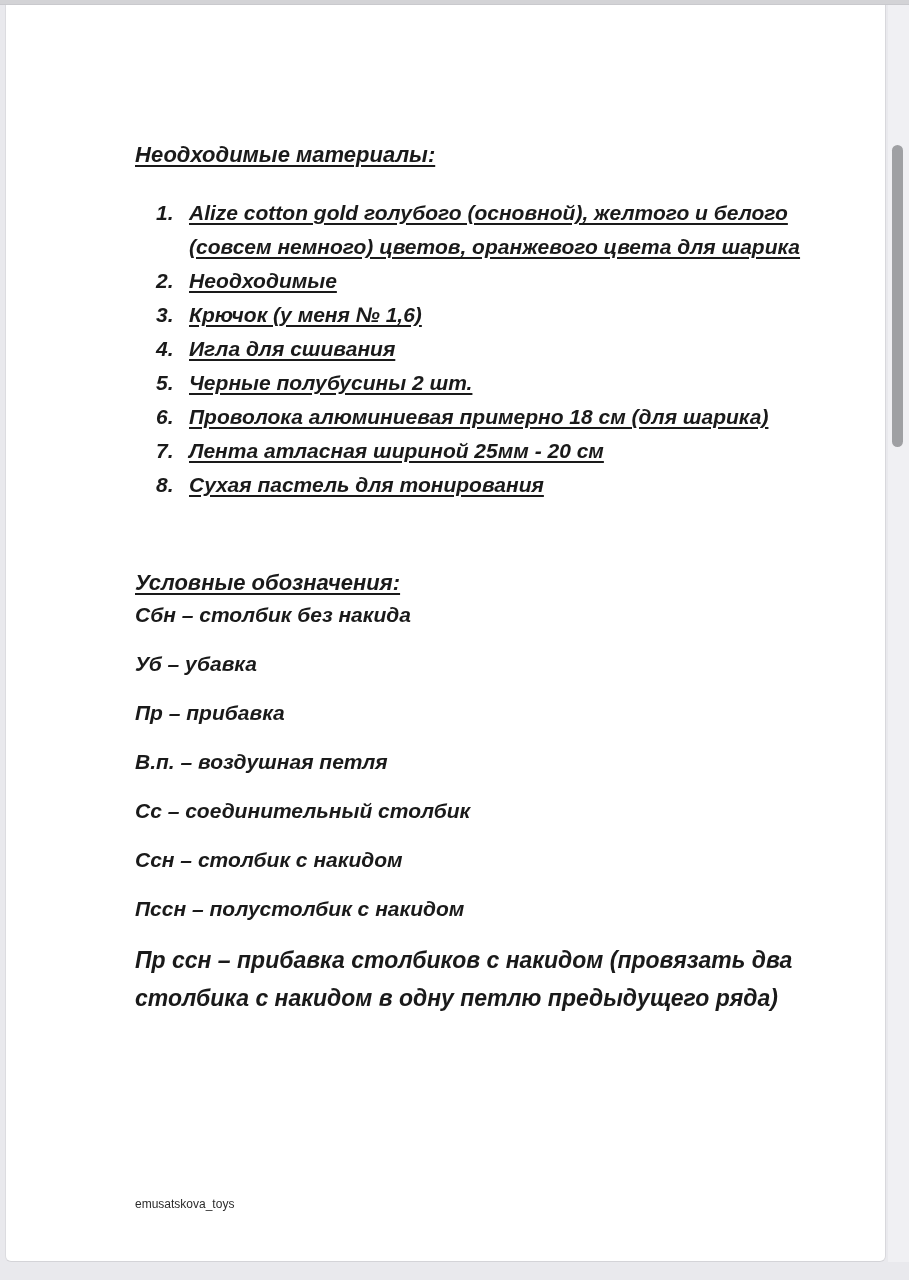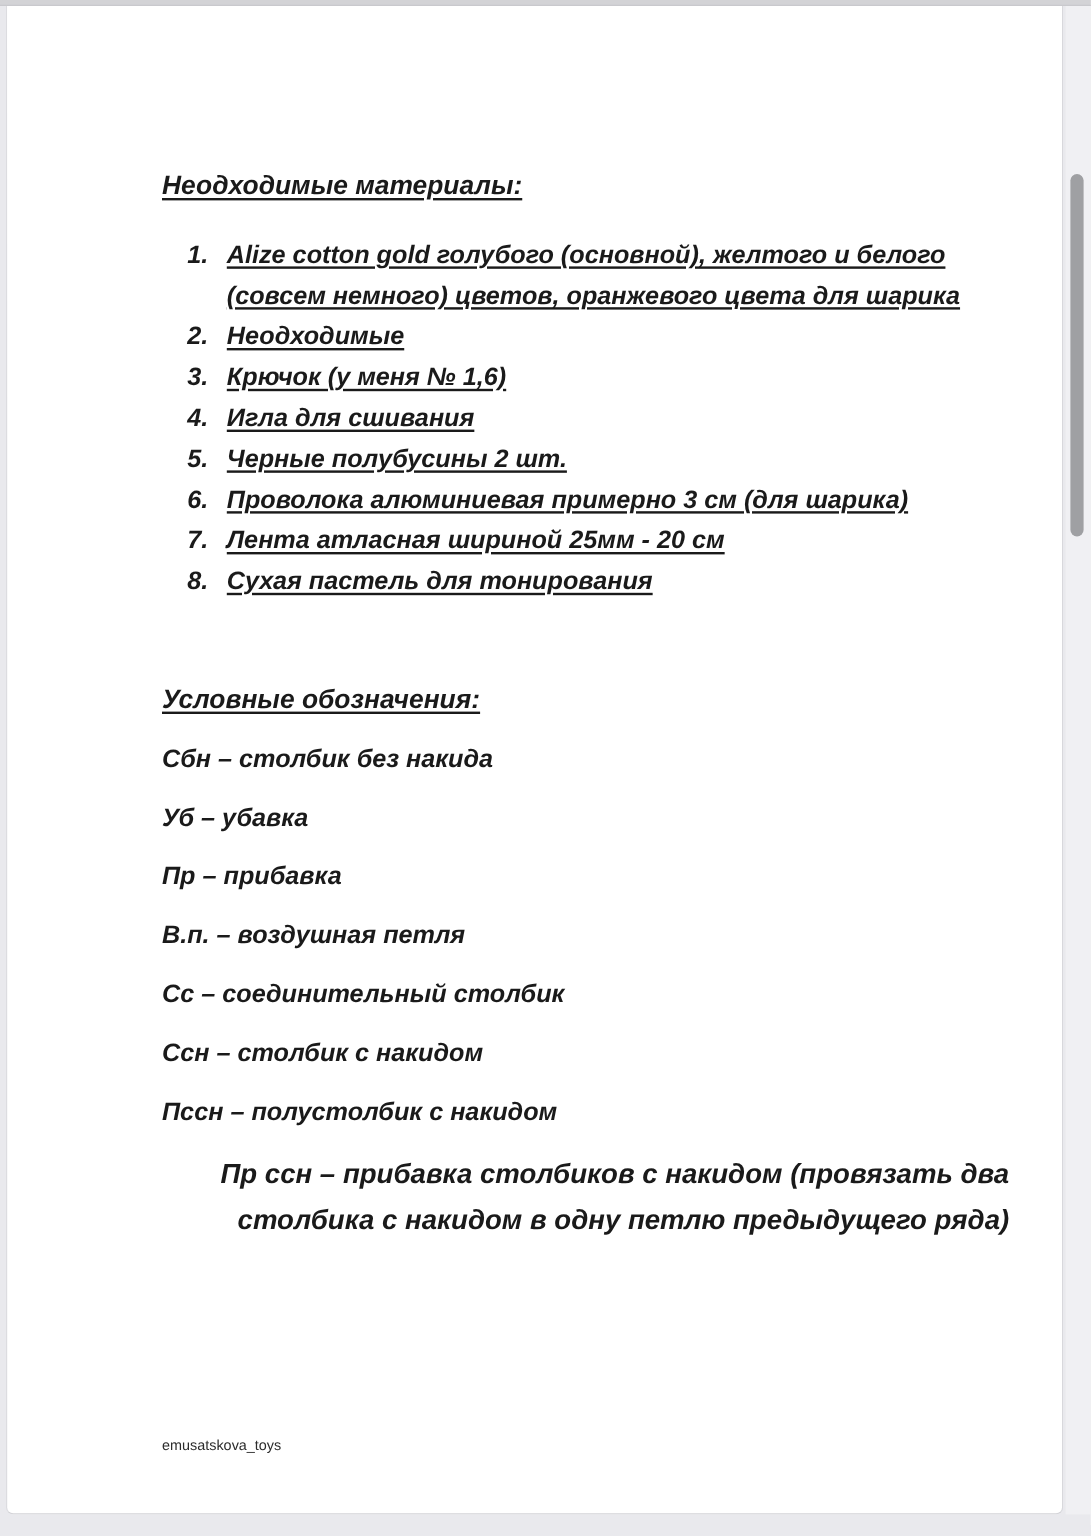--- a/index.html
+++ b/index.html
@@ -59,33 +59,33 @@
     line-height: 34px;
   }
   .materials-list .num { position: absolute; left: 21px; top: 0; }
   .materials-list .line {
     display: block;
     text-decoration: underline;
     text-decoration-thickness: 2px;
     text-underline-offset: 3px;
     white-space: nowrap;
   }
-  .legend-heading { margin-top: 66px; margin-bottom: 18px; }
+  .legend-heading { margin-top: 66px; }
   .legend-entry {
     font-size: 21px;
     line-height: 34px;
     margin-bottom: 15px;
     white-space: nowrap;
   }
   .legend-note {
     margin-top: 14px;
     font-size: 23px;
     line-height: 38px;
   }
-  .legend-note .line { display: block; white-space: nowrap; text-align: right; }
+  .legend-note .line { display: block; white-space: nowrap; }
   .page-footer {
     position: absolute; left: 129px; top: 1188px;
     font-size: 12px; line-height: 22px;
     font-style: normal; font-weight: normal;
     color: #2b2b2b;
   }
 </style>
 </head>
 <body>
 
@@ -113,21 +113,21 @@
       <li>
         <span class="num">4.</span>
         <span class="line">Игла для сшивания</span>
       </li>
       <li>
         <span class="num">5.</span>
         <span class="line">Черные полубусины 2 шт.</span>
       </li>
       <li>
         <span class="num">6.</span>
-        <span class="line">Проволока алюминиевая примерно 3 см (для шарика)</span>
+        <span class="line">Проволока алюминиевая примерно 18 см (для шарика)</span>
       </li>
       <li>
         <span class="num">7.</span>
         <span class="line">Лента атласная шириной 25мм - 20 см</span>
       </li>
       <li>
         <span class="num">8.</span>
         <span class="line">Сухая пастель для тонирования</span>
       </li>
     </ol>

